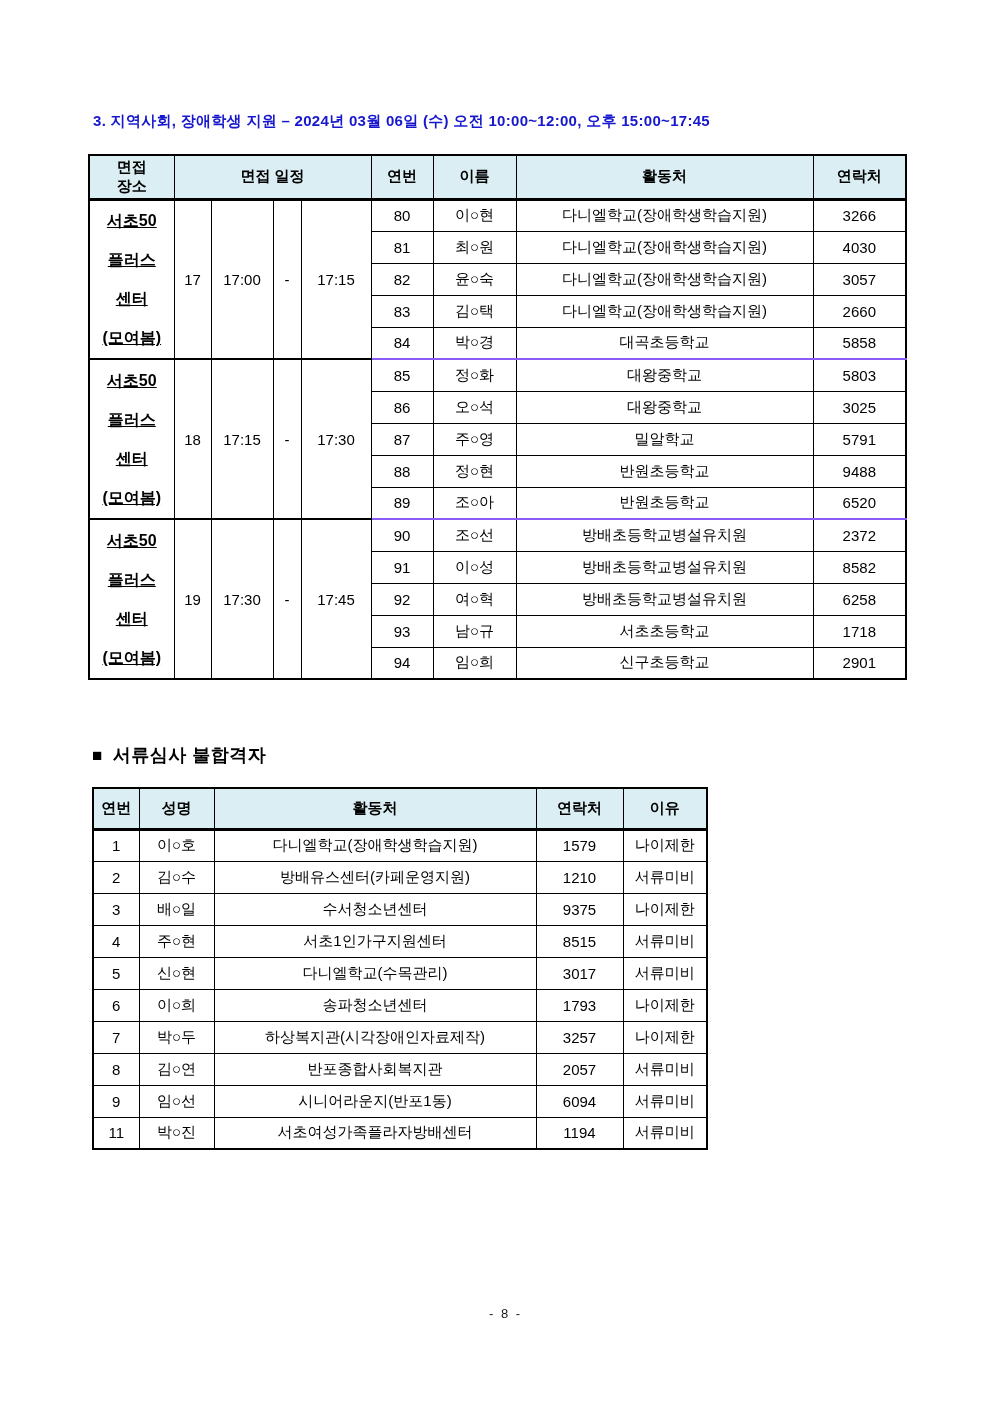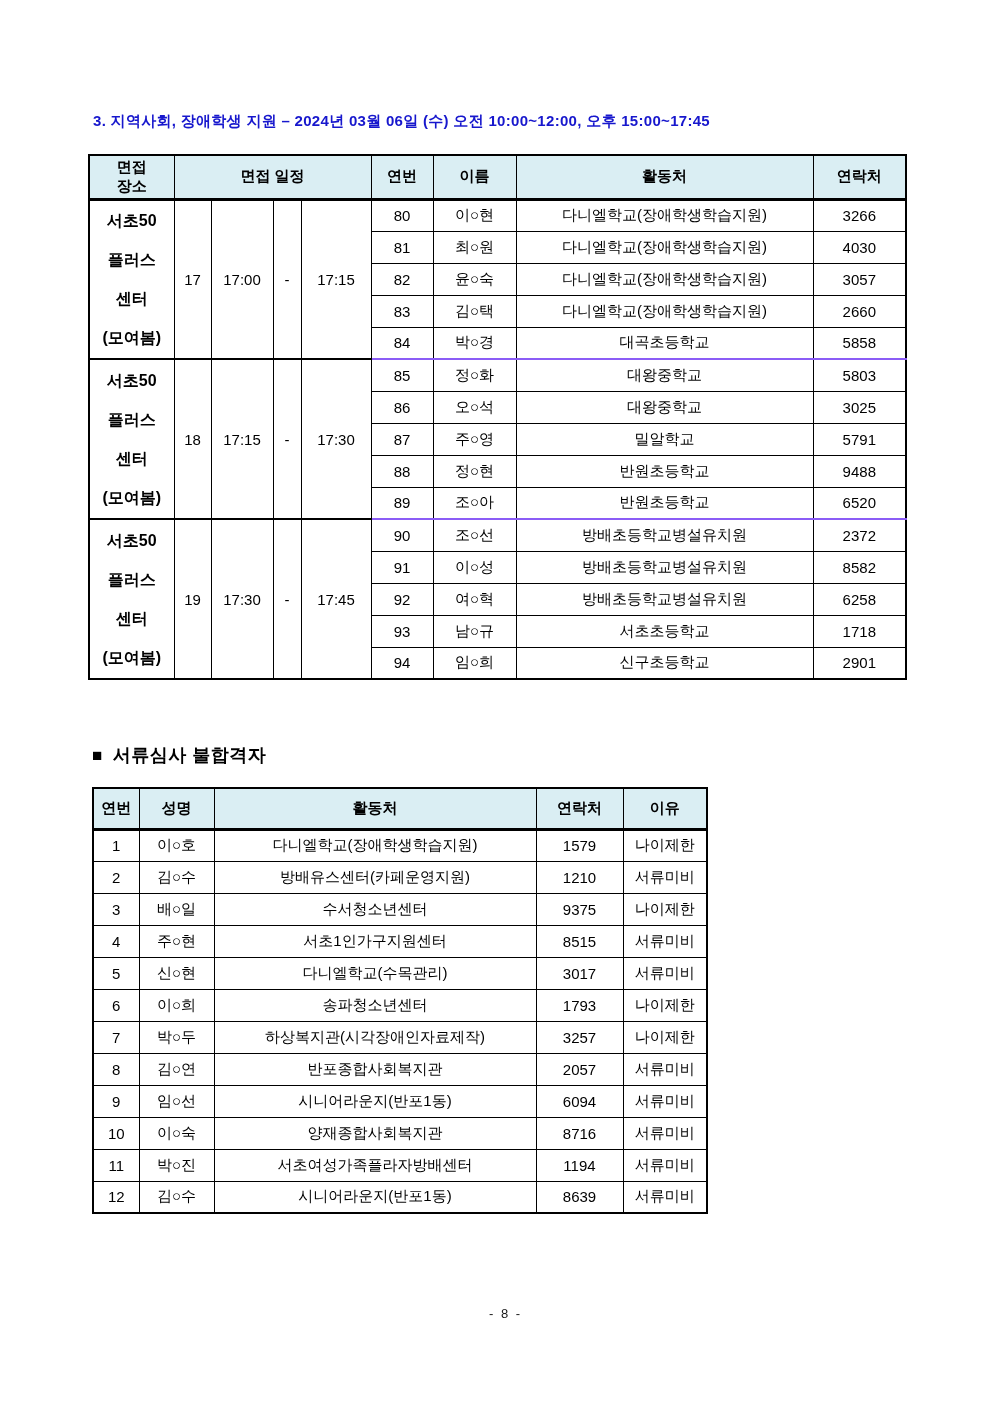--- a/index.html
+++ b/index.html
@@ -61,20 +61,21 @@
   }
   .t1 thead tr { height: 44px; }
   .t1 tbody tr { height: 32px; }
   .t2 thead tr { height: 41px; }
   .t2 tbody tr { height: 32px; }
   .pre { white-space: pre-line; }
   .place {
     font-weight: bold;
     font-size: 16px;
     line-height: 2.45;
+    text-decoration: underline;
   }
   .grp { border-bottom: 2px solid #000; }
   tr.gend td { border-bottom: 2px solid #8b5cf6; }
   .sec-title {
     position: absolute;
     left: 92px;
     top: 743px;
     font-size: 18px;
     font-weight: bold;
     color: #000000;
@@ -323,38 +324,24 @@
         <td>서류미비</td>
       </tr>
       <tr>
         <td>9</td>
         <td>임○선</td>
         <td>시니어라운지(반포1동)</td>
         <td>6094</td>
         <td>서류미비</td>
       </tr>
       <tr>
-        <td>10</td>
-        <td>이○숙</td>
-        <td>양재종합사회복지관</td>
-        <td>8716</td>
-        <td>서류미비</td>
-      </tr>
-      <tr>
         <td>11</td>
         <td>박○진</td>
         <td>서초여성가족플라자방배센터</td>
         <td>1194</td>
         <td>서류미비</td>
       </tr>
-      <tr>
-        <td>12</td>
-        <td>김○수</td>
-        <td>시니어라운지(반포1동)</td>
-        <td>8639</td>
-        <td>서류미비</td>
-      </tr>
     </tbody>
   </table>
 
   <div class="page-number">- 8 -</div>
 
 </div>
 
 </body></html>

